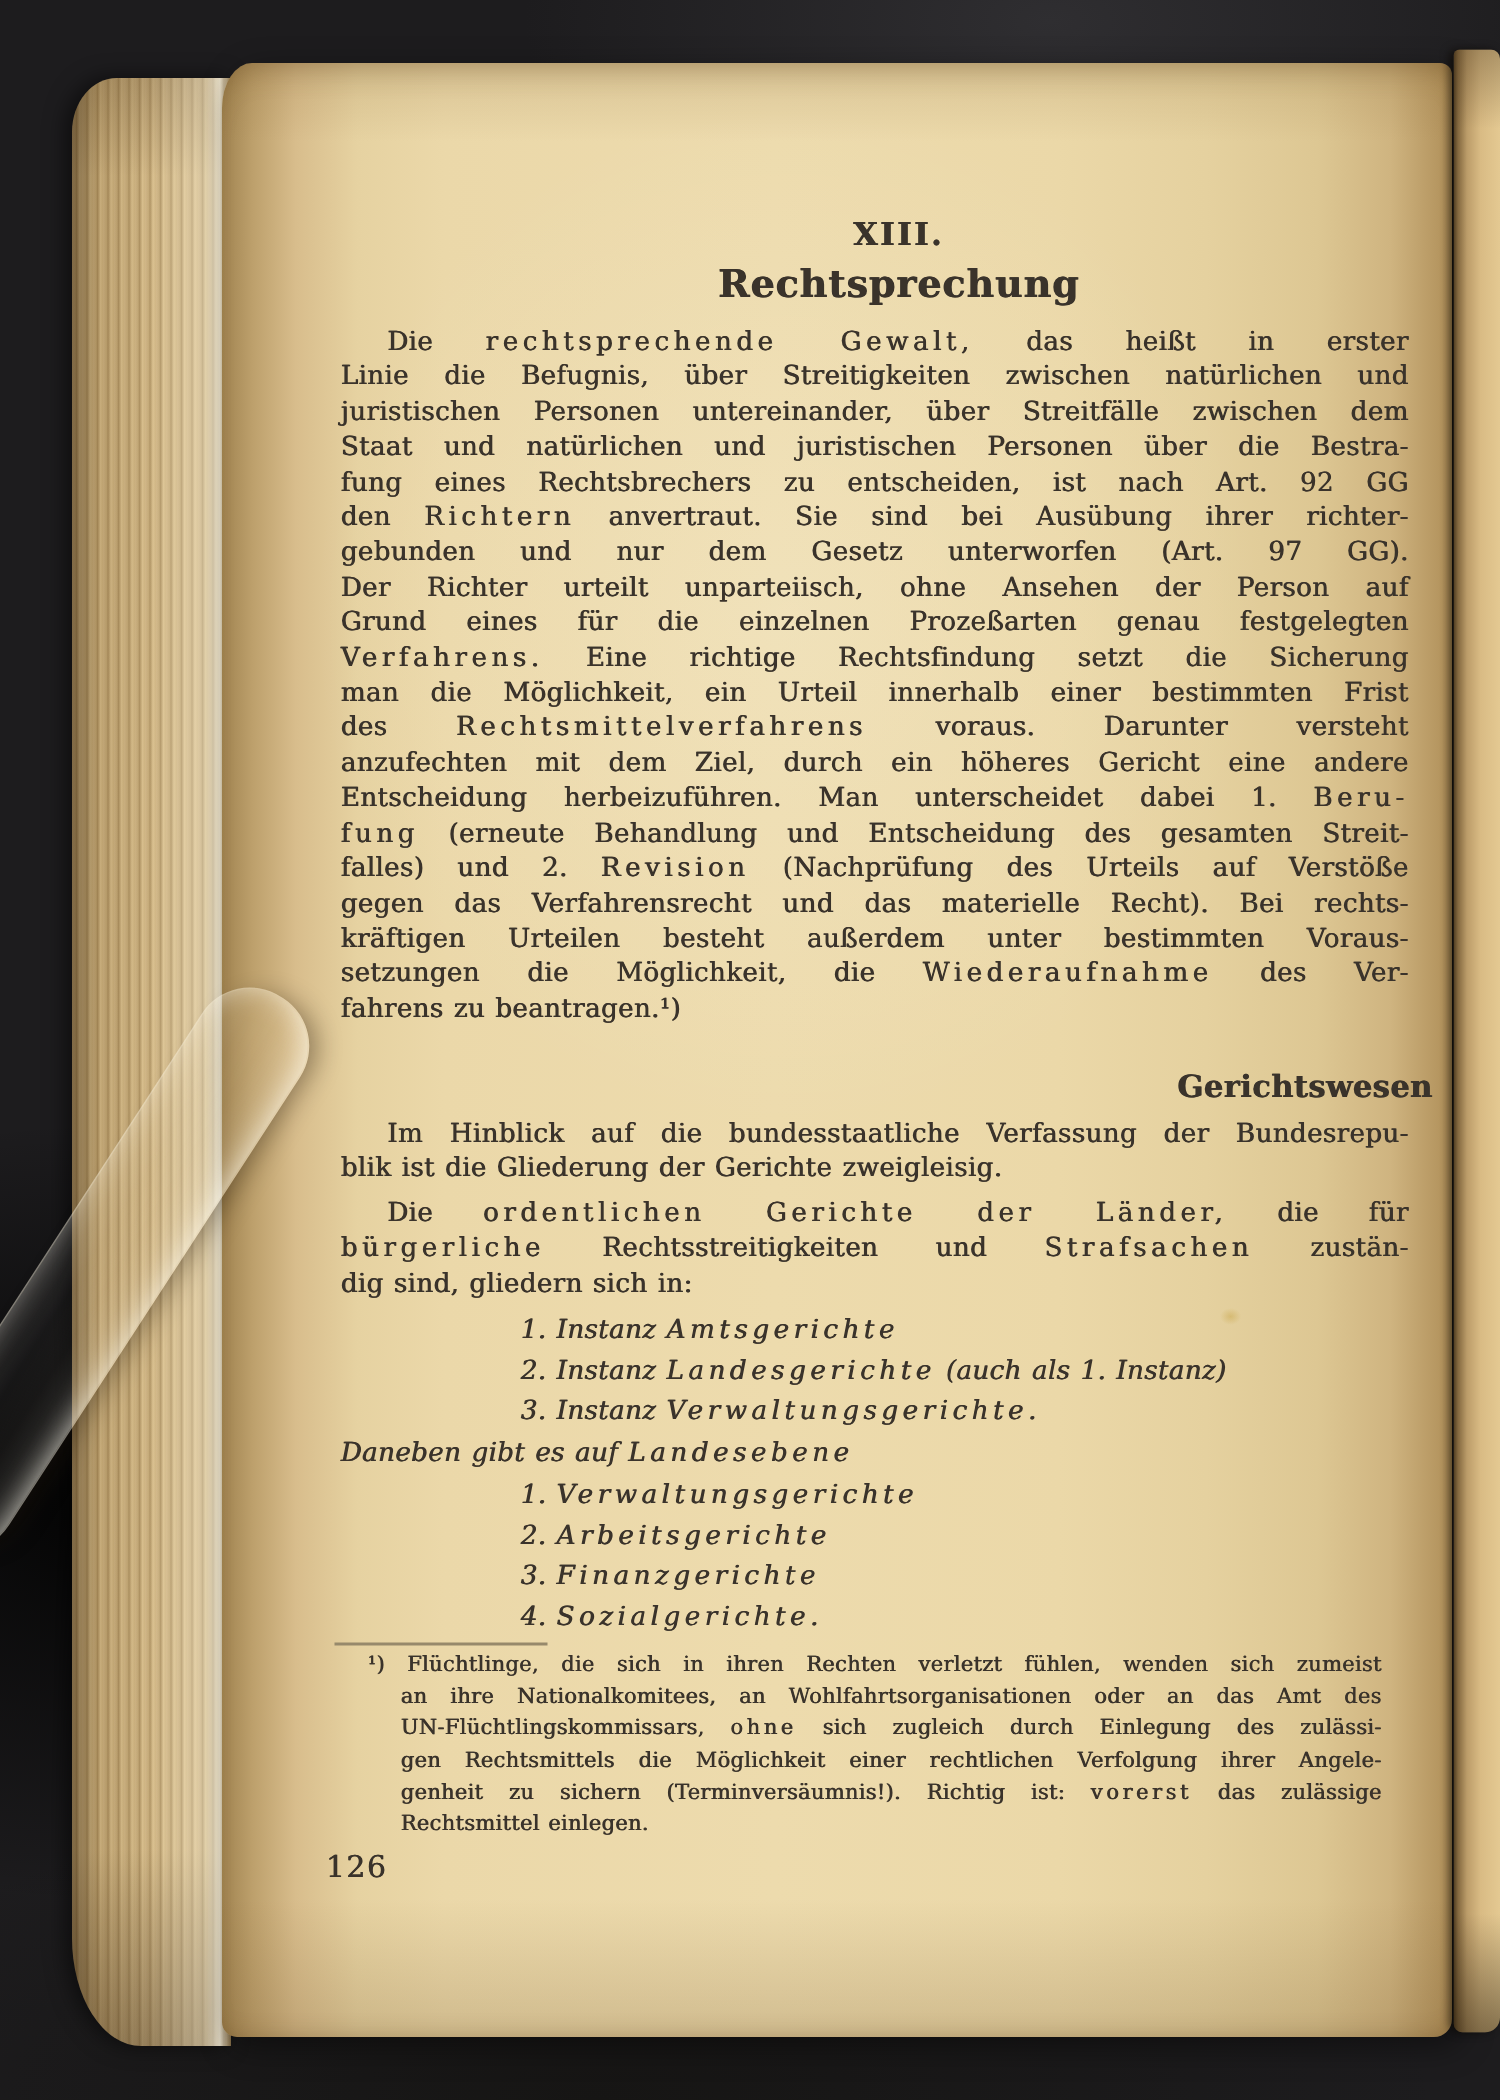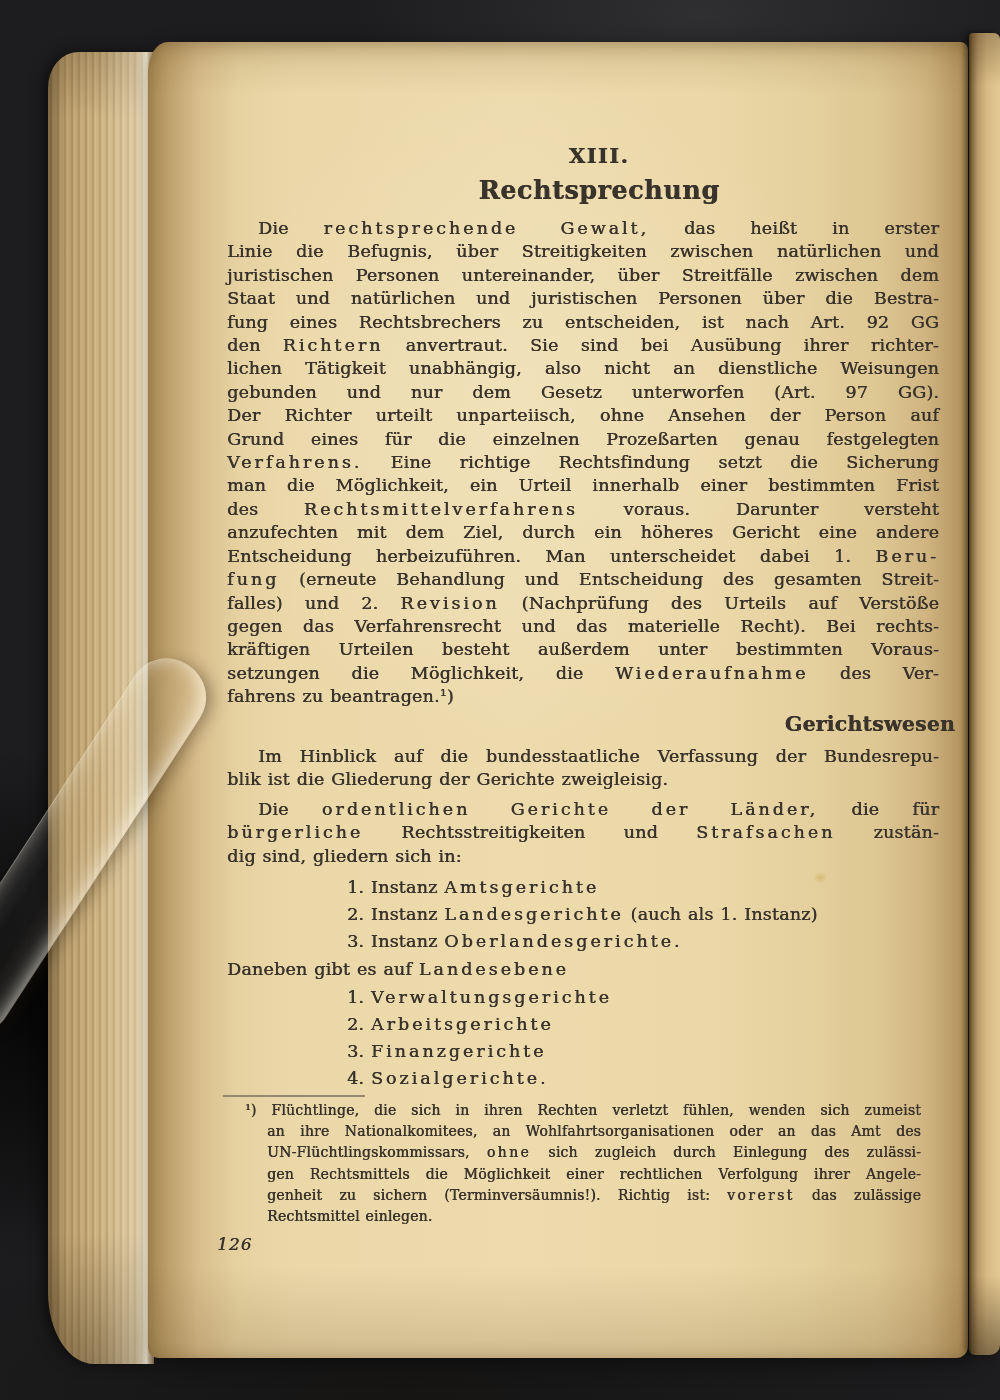--- a/index.html
+++ b/index.html
@@ -74,37 +74,37 @@
 
   .tline { text-align:justify; text-align-last:justify; }
   .tline.nj { text-align-last:left; }
   .tline.ind { text-indent:31px; }
   .sperr { letter-spacing:0.17em; word-spacing:0.3em; }
 
   #para1 { top:217px; left:0; width:712px; }
   #para2 { top:745px; left:0; width:712px; }
   #para3 { top:798px; left:0; width:712px; }
 
-  .plain-list .tline { text-align:right; text-align-last:left; }
+  .plain-list .tline { text-align:right; text-align-last:left;font-style:italic; }
   #list-instanzen   { top:874px; left:120px; width:590px; line-height:27px; }
   #daneben-line     { top:956px; left:0;     width:712px; line-height:27px; }
   #list-landesebene { top:984px; left:120px; width:590px; line-height:27px; }
 
   #footnote-rule {
     top:1095px; left:-4px; width:142px; height:0;
     border-top:2px solid #97896b;
   }
   #footnote {
     top:1100px; left:18px; width:676px;
     font-size:14px; line-height:21.2px;
     padding-left:22px; box-sizing:border-box;
   }
   #footnote .tline:first-child { text-indent:-22px; }
 
-  #page-number { top:1233px; left:-10px; font-size:17px; letter-spacing:1px;font-style:italic; }
+  #page-number { top:1233px; left:-10px; font-size:20px; letter-spacing:1px; }
 
   
   .glass {
     position:absolute; left:-244px; top:626px; width:430px; height:76px;
     border-radius:38px;
     transform-origin:100% 50%;
     transform:rotate(-57deg);
     background:linear-gradient(to bottom,
       rgba(255,250,238,0.13) 0%, rgba(255,250,238,0.04) 35%,
       rgba(250,240,220,0.05) 60%, rgba(255,250,235,0.16) 100%);
@@ -134,21 +134,20 @@
 
     <div class="abs heading" id="chapter-title">Rechtsprechung</div>
 
     <div class="abs" id="para1">
         <div class="tline ind"><span>Die </span><span class="sperr">rechtsprechende Gewalt,</span><span> das heißt in erster</span></div>
         <div class="tline"><span>Linie die Befugnis, über Streitigkeiten zwischen natürlichen und</span></div>
         <div class="tline"><span>juristischen Personen untereinander, über Streitfälle zwischen dem</span></div>
         <div class="tline"><span>Staat und natürlichen und juristischen Personen über die Bestra-</span></div>
         <div class="tline"><span>fung eines Rechtsbrechers zu entscheiden, ist nach Art. 92 GG</span></div>
         <div class="tline"><span>den </span><span class="sperr">Richtern</span><span> anvertraut. Sie sind bei Ausübung ihrer richter-</span></div>
-        <div class="tline"><span>lichen Tätigkeit unabhängig, also nicht an dienstliche Weisungen</span></div>
         <div class="tline"><span>gebunden und nur dem Gesetz unterworfen (Art. 97 GG).</span></div>
         <div class="tline"><span>Der Richter urteilt unparteiisch, ohne Ansehen der Person auf</span></div>
         <div class="tline"><span>Grund eines für die einzelnen Prozeßarten genau festgelegten</span></div>
         <div class="tline"><span class="sperr">Verfahrens.</span><span> Eine richtige Rechtsfindung setzt die Sicherung</span></div>
         <div class="tline"><span>man die Möglichkeit, ein Urteil innerhalb einer bestimmten Frist</span></div>
         <div class="tline"><span>des </span><span class="sperr">Rechtsmittelverfahrens</span><span> voraus. Darunter versteht</span></div>
         <div class="tline"><span>anzufechten mit dem Ziel, durch ein höheres Gericht eine andere</span></div>
         <div class="tline"><span>Entscheidung herbeizuführen. Man unterscheidet dabei 1. </span><span class="sperr">Beru-</span></div>
         <div class="tline"><span class="sperr">fung</span><span> (erneute Behandlung und Entscheidung des gesamten Streit-</span></div>
         <div class="tline"><span>falles) und 2. </span><span class="sperr">Revision</span><span> (Nachprüfung des Urteils auf Verstöße</span></div>
@@ -167,21 +166,21 @@
 
     <div class="abs" id="para3">
         <div class="tline ind"><span>Die </span><span class="sperr">ordentlichen Gerichte der Länder,</span><span> die für</span></div>
         <div class="tline"><span class="sperr">bürgerliche</span><span> Rechtsstreitigkeiten und </span><span class="sperr">Strafsachen</span><span> zustän-</span></div>
         <div class="tline nj"><span>dig sind, gliedern sich in:</span></div>
       </div>
 
     <div class="abs plain-list" id="list-instanzen">
         <div class="tline nj"><span>1. Instanz </span><span class="sperr">Amtsgerichte</span></div>
         <div class="tline nj"><span>2. Instanz </span><span class="sperr">Landesgerichte</span><span> (auch als 1. Instanz)</span></div>
-        <div class="tline nj"><span>3. Instanz </span><span class="sperr">Oberlandesgerichte.</span></div>
+        <div class="tline nj"><span>3. Instanz </span><span class="sperr">Verwaltungsgerichte.</span></div>
       </div>
 
     <div class="abs plain-list" id="daneben-line">
         <div class="tline nj"><span>Daneben gibt es auf </span><span class="sperr">Landesebene</span></div>
       </div>
 
     <div class="abs plain-list" id="list-landesebene">
         <div class="tline nj"><span>1. </span><span class="sperr">Verwaltungsgerichte</span></div>
         <div class="tline nj"><span>2. </span><span class="sperr">Arbeitsgerichte</span></div>
         <div class="tline nj"><span>3. </span><span class="sperr">Finanzgerichte</span></div>

